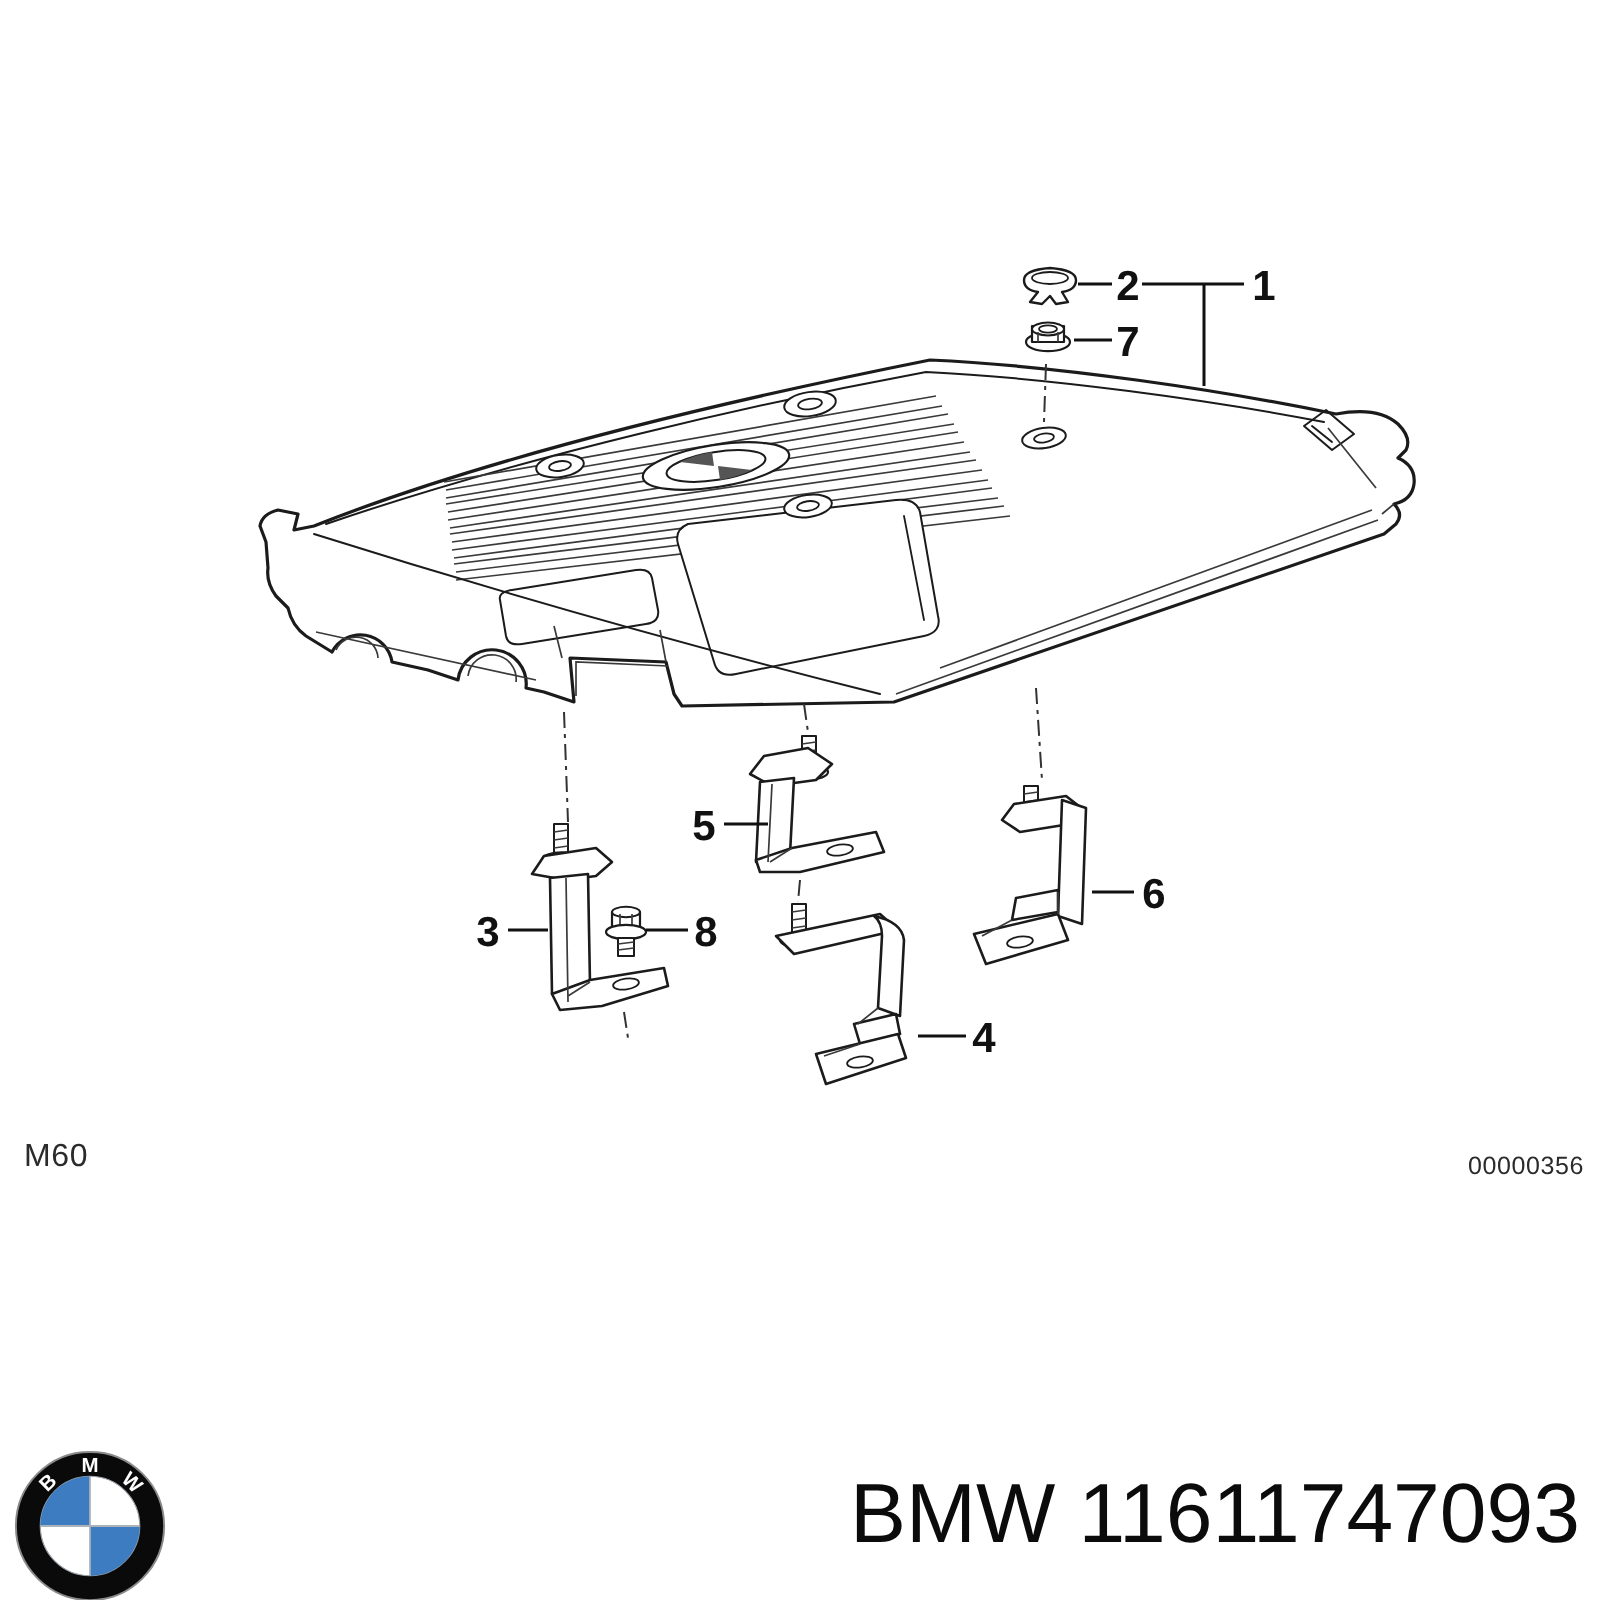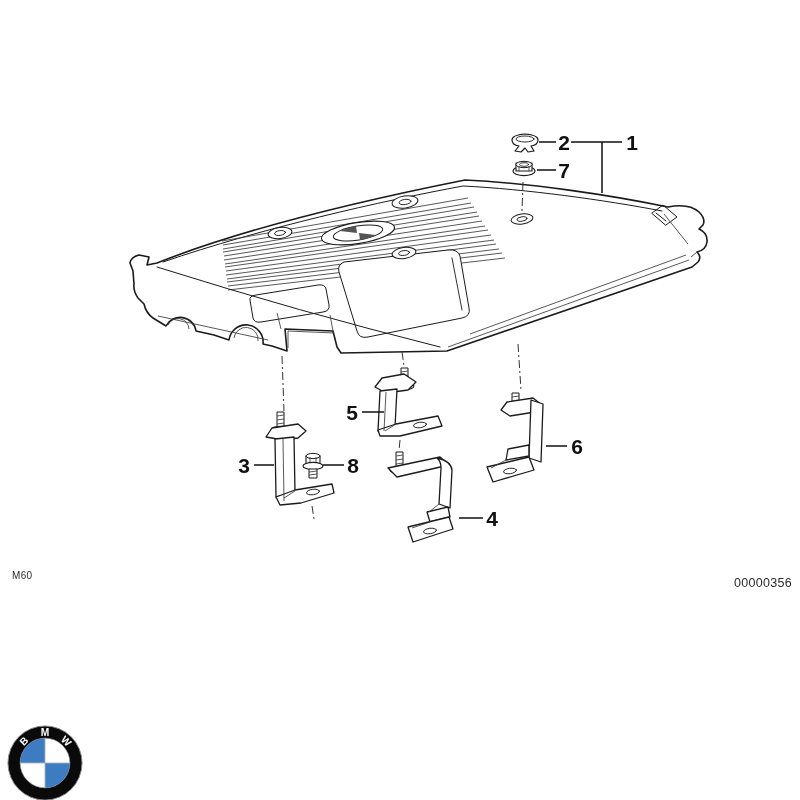--- a/index.html
+++ b/index.html
@@ -1,19 +1,19 @@
 <!DOCTYPE html>
 <html><head>
 <meta charset="utf-8">
 <style>
   html,body{margin:0;padding:0;background:#fff;}
   .canvas{position:relative;width:800px;height:800px;background:#ffffff;overflow:hidden;
           font-family:"Liberation Sans", sans-serif;}
   svg text.callout{font-family:"Liberation Sans", sans-serif;font-weight:bold;font-size:21px;fill:#111;}
-  .footnote{position:absolute;font-size:10px;color:#2b2b2b;letter-spacing:0.3px;}
+  .footnote{position:absolute;font-size:16px;color:#2b2b2b;letter-spacing:0.3px;}
   #engine-code{left:12px;top:570px;}
   #image-number{right:8px;top:576px;font-size:12.5px;}
   #part-bar-text{position:absolute;right:10px;top:733px;font-size:42px;color:#0b0b0b;
                  font-family:"Liberation Sans", sans-serif;white-space:nowrap;}
   #brand-logo{position:absolute;left:6px;top:724px;}
   .ln{stroke:#1b1b1b;fill:none;stroke-linejoin:round;stroke-linecap:round;}
   .fw{stroke:#1b1b1b;fill:#ffffff;stroke-linejoin:round;}
   .thin{stroke:#3a3a3a;stroke-width:0.85;fill:none;}
   .leader{stroke:#111;stroke-width:1.5;fill:none;}
   .dashdot{stroke:#333;stroke-width:1;fill:none;stroke-dasharray:8 3 2 3;}
@@ -190,14 +190,15 @@
     <circle cx="0" cy="0" r="25.5" fill="#ffffff" stroke="#9aa0a6" stroke-width="0.6"></circle>
     <path d="M 0 0 L -25.5 0 A 25.5 25.5 0 0 1 0 -25.5 Z" fill="#3d7cc0"></path>
     <path d="M 0 0 L 25.5 0 A 25.5 25.5 0 0 1 0 25.5 Z" fill="#3d7cc0"></path>
     <path d="M -25.5 0 L 25.5 0 M 0 -25.5 L 0 25.5" stroke="#aab2ba" stroke-width="0.9" fill="none"></path>
     <g fill="#ffffff" font-family="Liberation Sans, sans-serif" font-size="10.5" font-weight="bold" text-anchor="middle">
       <text transform="rotate(-44)" x="0" y="-27.6">B</text>
       <text x="0" y="-27.6">M</text>
       <text transform="rotate(44)" x="0" y="-27.6">W</text>
     </g>
   </svg>
+  <div id="part-bar-text">BMW 11611747093</div>
 
 </div>
 
 </body></html>

